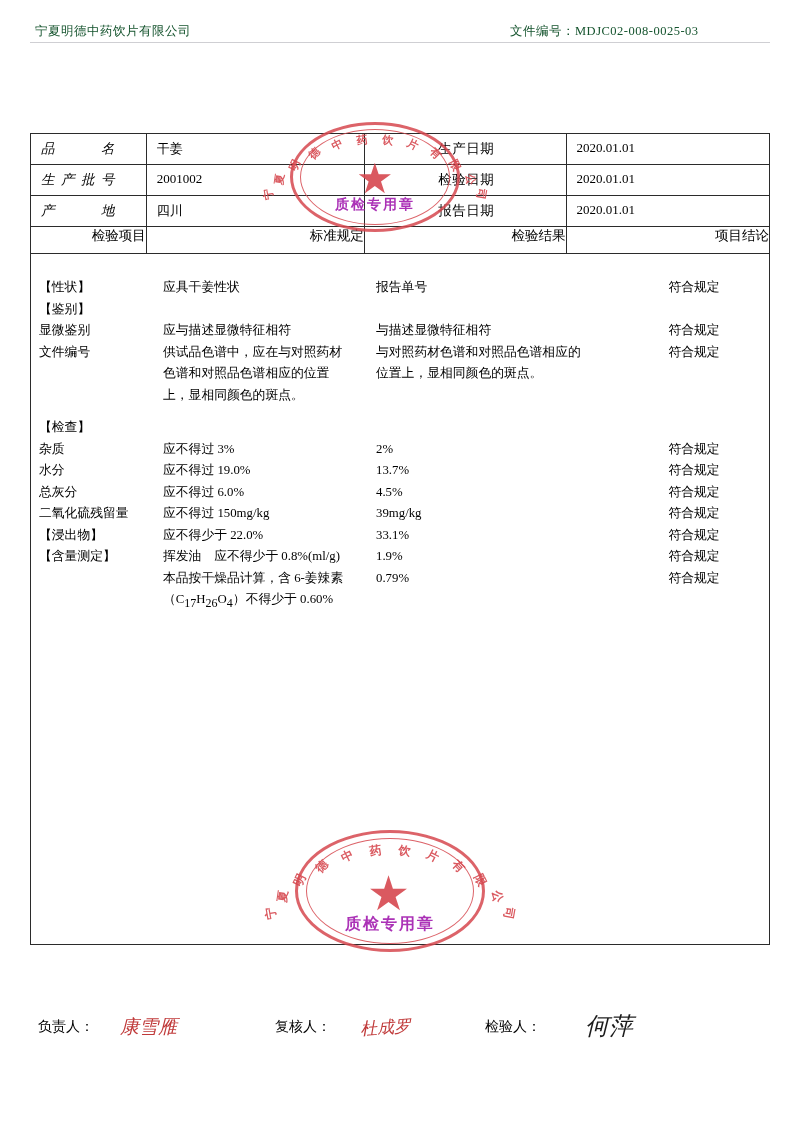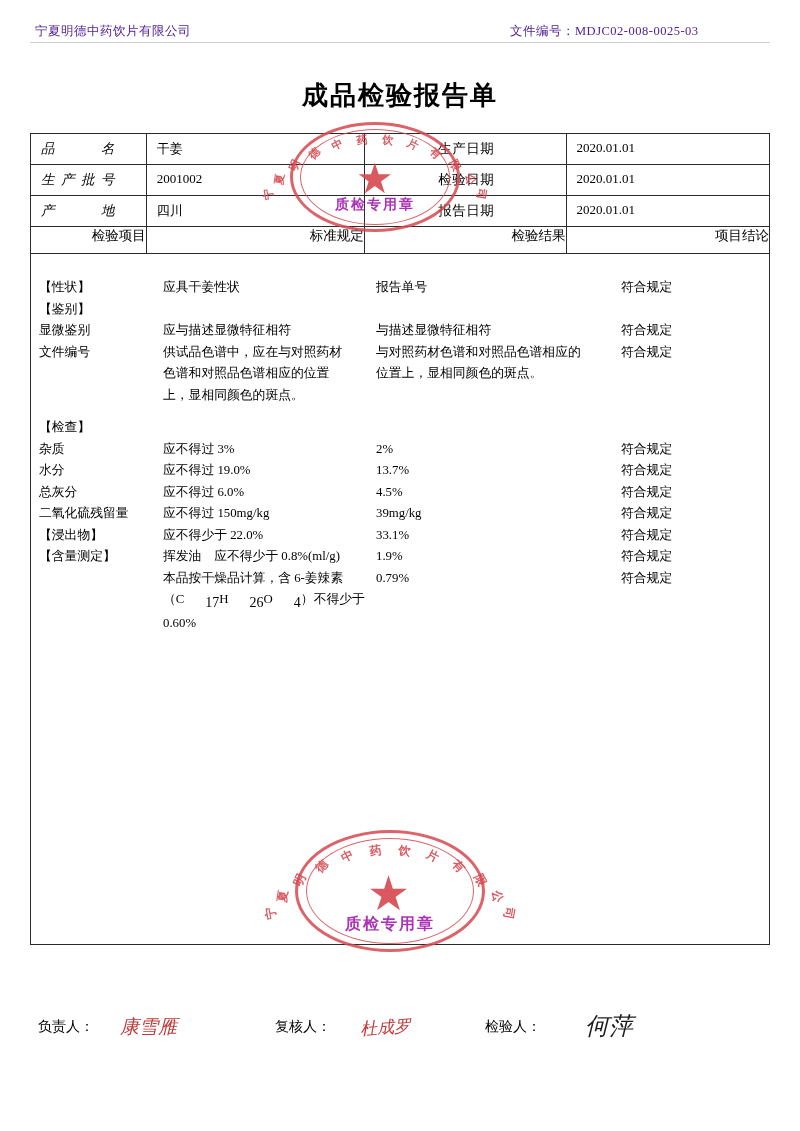--- a/index.html
+++ b/index.html
@@ -21,21 +21,21 @@
     width: 800px;
     height: 1131px;
   }
   
   .header-row {
     position: absolute;
     left: 30px;
     top: 20px;
     width: 740px;
     height: 22px;
-    color: #4c1d95;
+    color: #14532d;
     font-size: 12.5px;
     letter-spacing: 0.5px;
   }
   .header-left {
     position: absolute;
     left: 5px;
     top: 3px;
     white-space: nowrap;
   }
   .header-right {
@@ -129,22 +129,22 @@
     padding: 12px 0 0 0;
   }
   .row {
     display: flex;
     line-height: 21.5px;
     font-size: 12.8px;
   }
   .c1 { width: 124px; padding-left: 8px; box-sizing: border-box; }
   .c2 { width: 213px; padding-left: 8px; box-sizing: border-box; }
   .c3 { width: 253px; padding-left: 8px; box-sizing: border-box; }
-  .c4 { width: 146px; box-sizing: border-box; }
-  .sub { font-size: 14px; vertical-align: sub; margin-left: 21px; }
+  .c4 { width: 146px; text-align: center; box-sizing: border-box; }
+  .sub { font-size: 12px; vertical-align: sub; }
   .gap { height: 11px; }
   
   .concl td {
     height: 32px;
     font-size: 14px;
     padding: 6px 0 6px 14px;
   }
   
   .sign {
     position: absolute;
@@ -247,21 +247,20 @@
 <body>
 
 <div class="page">
 
   <div class="header-row">
     <div class="header-left">宁夏明德中药饮片有限公司</div>
     <div class="header-right">文件编号：MDJC02-008-0025-03</div>
     <div class="header-rule"></div>
   </div>
 
-  <div class="doc-title">成品检验报告单</div>
 
   <table class="main">
     <tbody>
         <tr>
       <td class="h-label">
         <div class="cell-pad lbl"><span class="lbl-spread">品　　名</span></div>
       </td>
       <td class="h-val">
         <div class="cell-pad val">干姜</div>
       </td>

